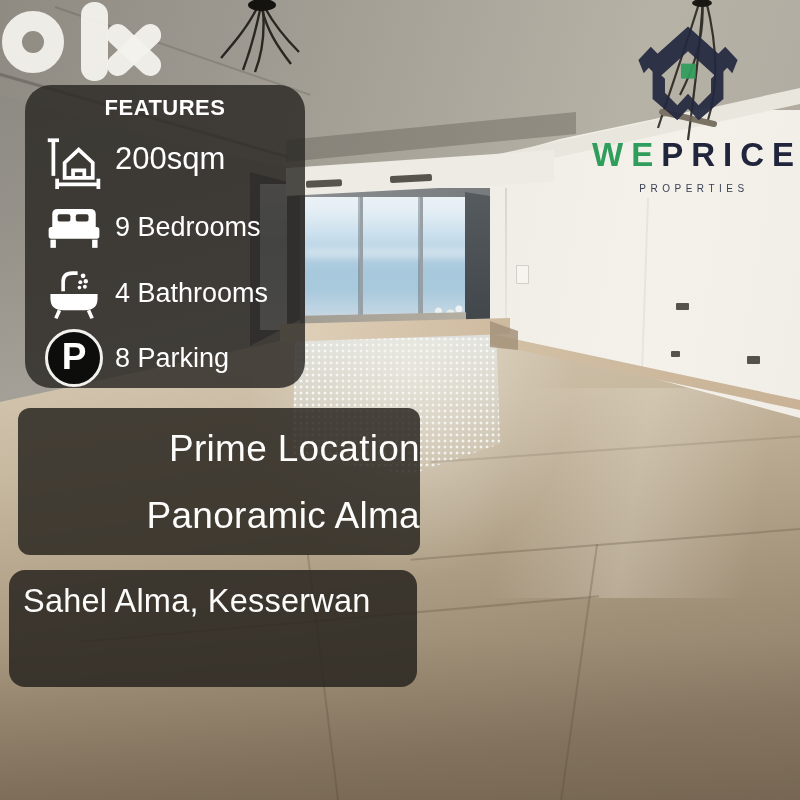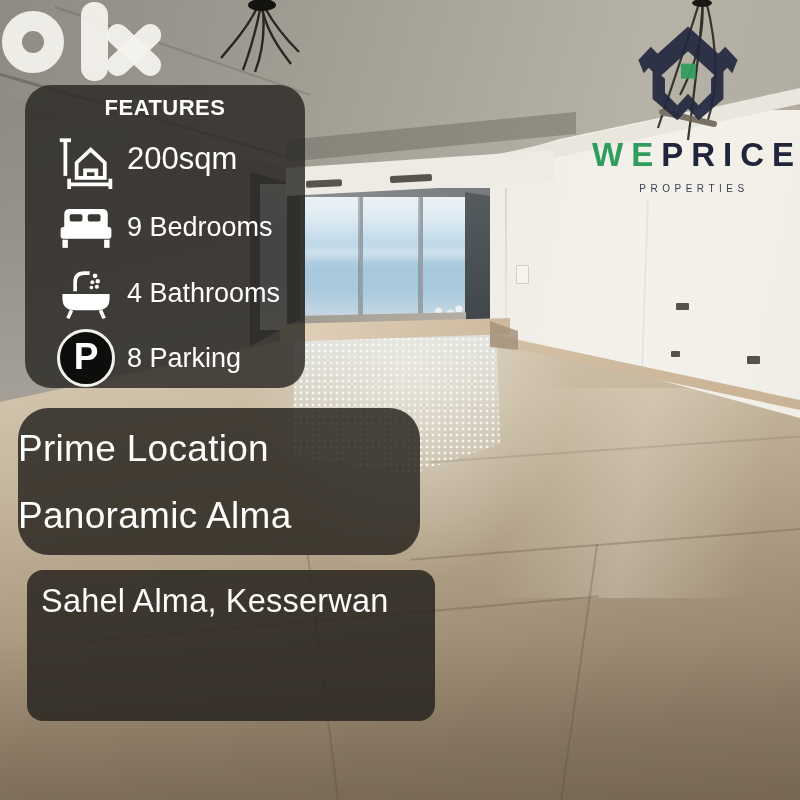--- a/index.html
+++ b/index.html
@@ -99,42 +99,42 @@
   .olx-shape{position:absolute;background:rgba(243,242,237,.94);}
   .olx-o{left:2px;top:9px;width:62px;height:62px;background:transparent;border:20px solid rgba(243,242,237,.94);border-radius:50%;box-sizing:border-box;}
   .olx-l{left:81px;top:0;width:27px;height:79px;border-radius:13px;}
   .olx-x1{left:101px;top:37px;width:66px;height:22px;border-radius:11px;transform:rotate(43deg);}
   .olx-x2{left:101px;top:37px;width:66px;height:22px;border-radius:11px;transform:rotate(-43deg);}
 
   
   .feat{left:25px;top:85px;width:280px;height:303px;z-index:30;
     background:rgba(42,39,35,.82);border-radius:26px;padding-top:8px;box-sizing:border-box;color:#fff;}
   .feat-head{text-align:center;font-size:22px;font-weight:bold;letter-spacing:.5px;height:30px;line-height:30px;}
-  .feat-row{display:flex;align-items:center;padding-left:24px;}
+  .feat-row{display:flex;align-items:center;padding-left:12px;}
   .fr1{height:72px;} .fr2{height:64px;} .fr3{height:68px;} .fr4{height:62px;}
   .feat-ico{width:74px;display:flex;justify-content:center;align-items:center;flex:none;}
   .feat-label{font-size:27px;color:#fff;margin-left:4px;white-space:nowrap;}
   .feat-label-lg{font-size:31px;}
   .pcircle{width:58px;height:58px;border-radius:50%;background:#0d0d0b;border:3px solid #f1f1ee;
     box-sizing:border-box;display:flex;align-items:center;justify-content:center;}
   .pletter{font-size:37px;font-weight:bold;color:#fff;margin-top:-3px;}
 
   
   .wl-mark{left:626px;top:22px;width:124px;height:108px;z-index:30;opacity:.92;}
   .wl-text{left:592px;top:136px;width:204px;height:74px;z-index:30;text-align:center;}
   .wl-line{font-size:33px;font-weight:bold;letter-spacing:8px;white-space:nowrap;}
   .wl-we{color:#2f9e5c;} .wl-list{color:#20253b;}
   .wl-sub{margin-top:9px;font-size:10px;letter-spacing:4.5px;color:#3a4053;font-weight:500;}
 
   
   .box-prime{left:18px;top:408px;width:402px;height:147px;z-index:30;
-    background:rgba(41,37,31,.84);border-radius:31px;display:flex;flex-direction:column;
-    justify-content:center;align-items:flex-start;color:#fcfcfb;}
+    background:rgba(41,37,31,.84);border-radius:12px;display:flex;flex-direction:column;
+    justify-content:center;align-items:flex-end;color:#fcfcfb;}
   .prime-line{font-size:37px;line-height:67px;letter-spacing:.3px;white-space:nowrap;}
-  .box-listing{left:27px;top:570px;width:408px;height:151px;z-index:30;
+  .box-listing{left:9px;top:570px;width:408px;height:117px;z-index:30;
     background:rgba(41,37,31,.86);border-radius:16px;box-sizing:border-box;
     padding:13px 12px 0 14px;color:#fbfbfa;}
   .listing-loc{font-size:32.5px;letter-spacing:.2px;margin-bottom:14px;white-space:nowrap;}
   .listing-price{font-size:27.5px;letter-spacing:.3px;white-space:nowrap;}
 </style>
 </head>
 <body>
 
 <div class="stage">
 

